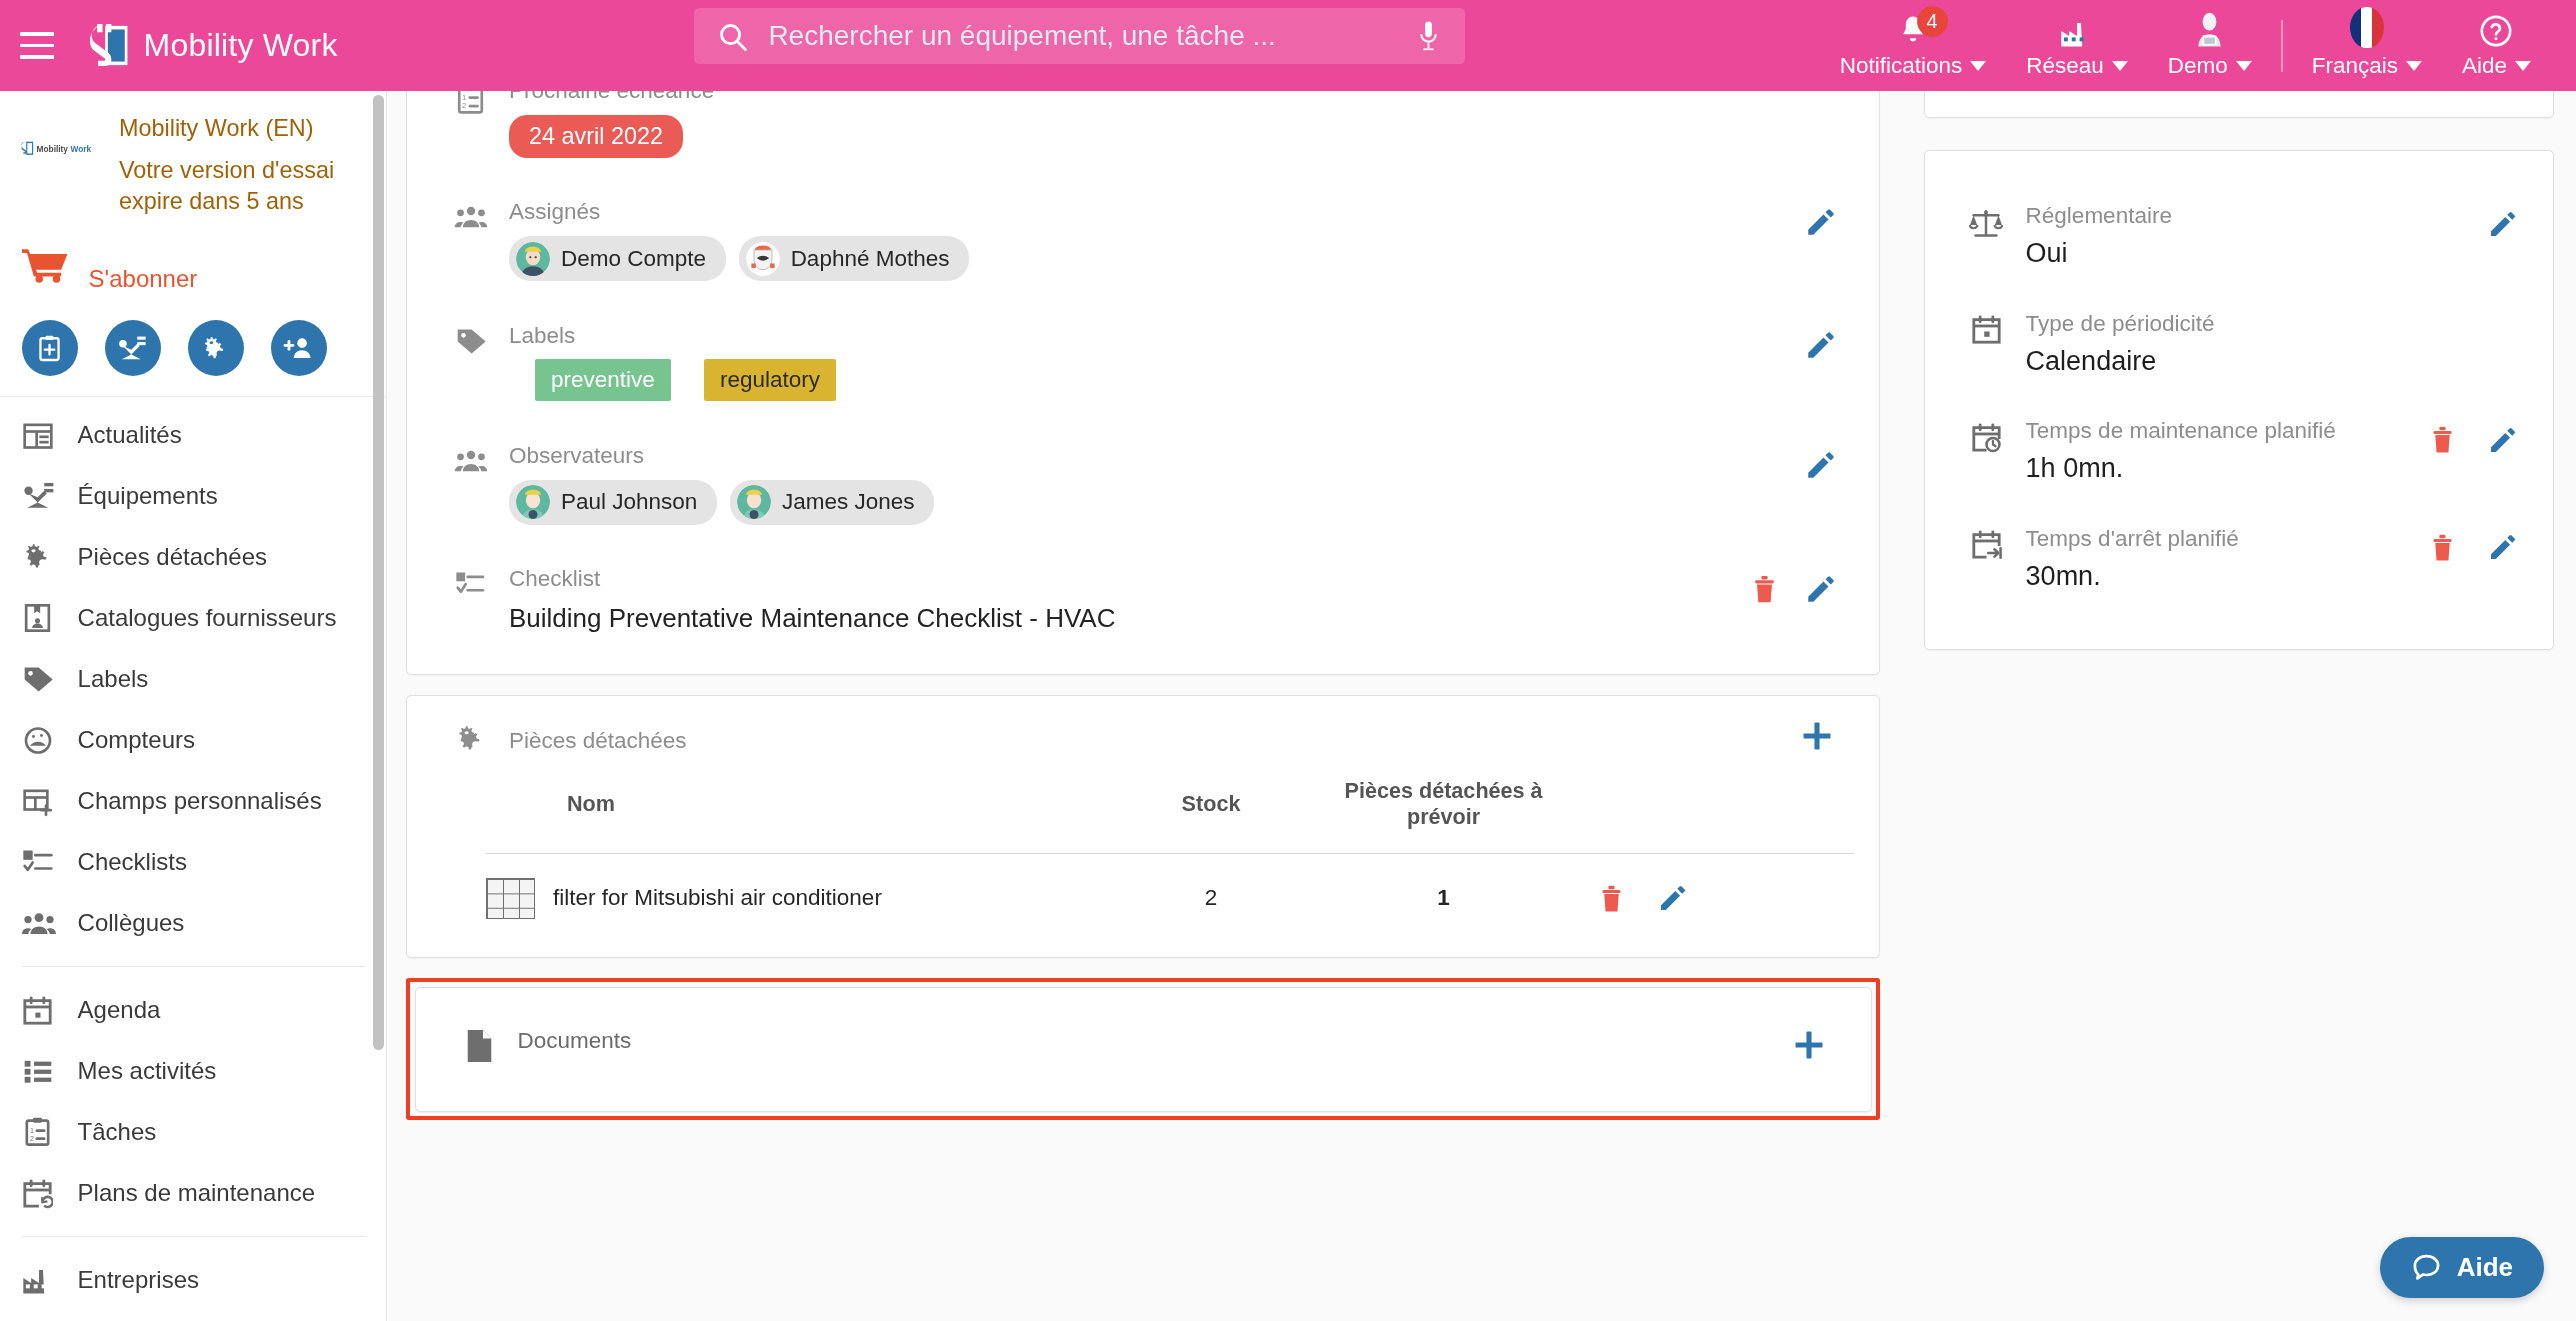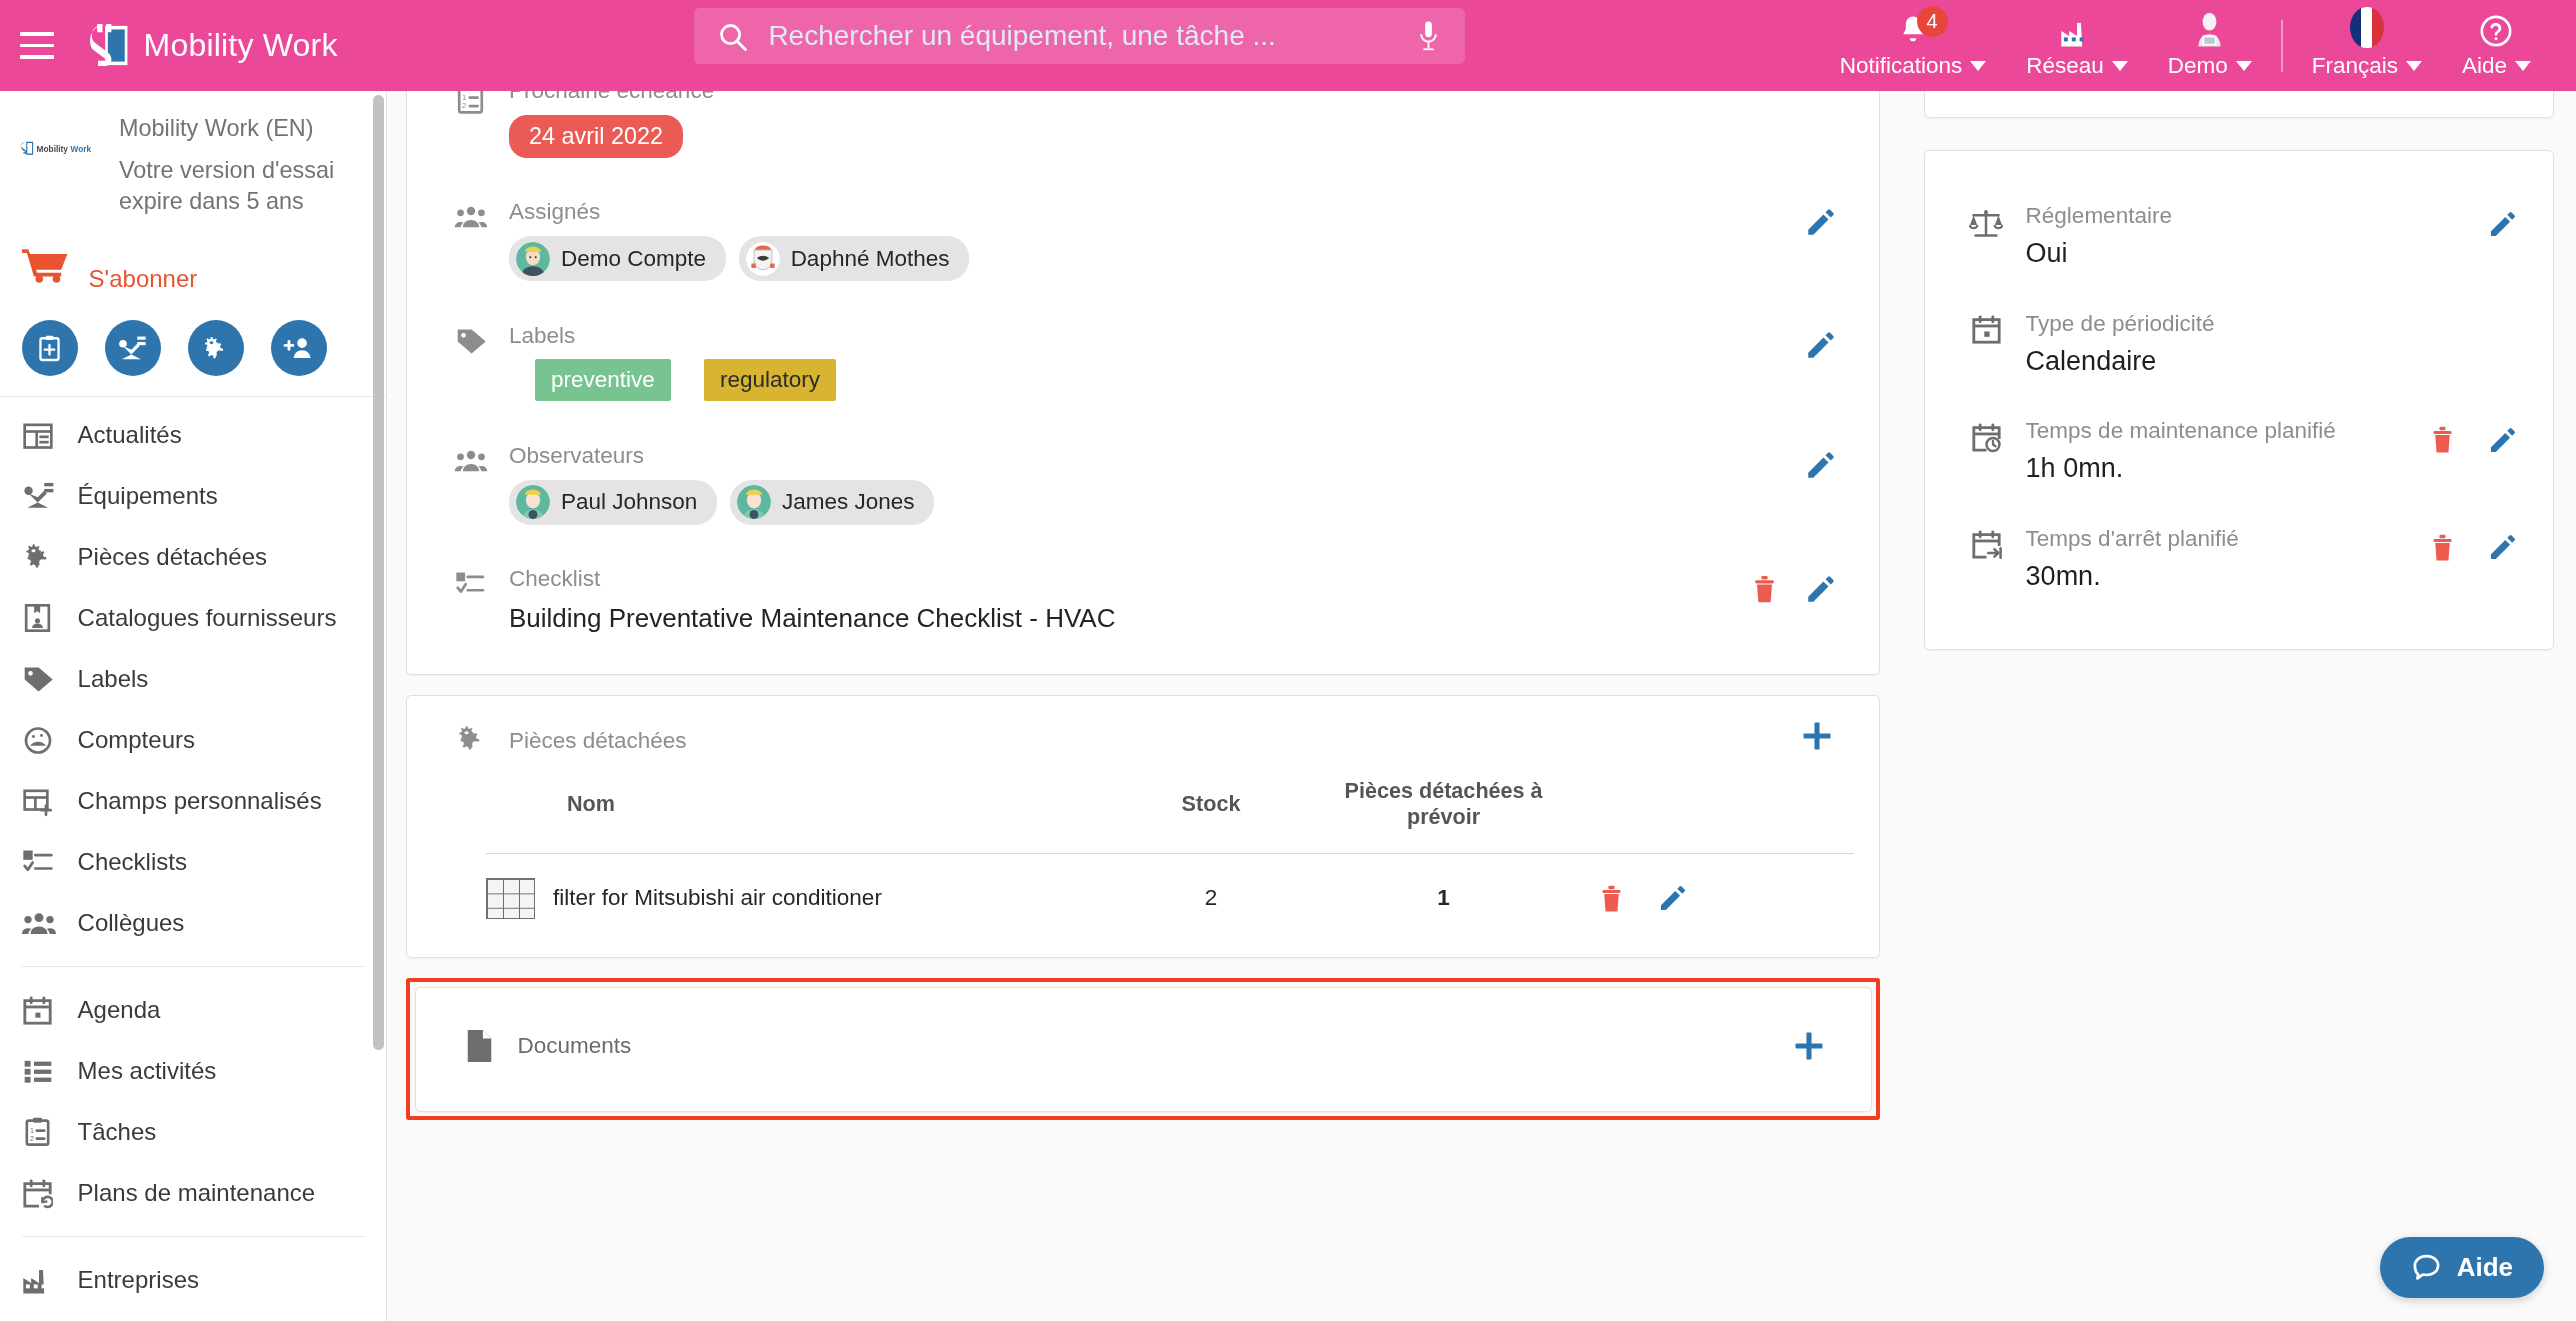--- a/index.html
+++ b/index.html
@@ -89,21 +89,21 @@
   
   .sidebar {
     position: absolute; top: 91px; left: 0;
     width: 387px; height: 1230px;
     background: #fff;
     border-right: 0.9px solid #e3e3e3;
     overflow: hidden;
   }
   .sb-trial { display: flex; padding: 21.6px 20px 0 20px; gap: 16px; }
   .sb-trial-logo { width: 83px; flex: 0 0 83px; padding-top: 27px; }
-  .sb-trial-text { color: #737373; font-size: 23.4px; line-height: 1.34; }
+  .sb-trial-text { color: #a16207; font-size: 23.4px; line-height: 1.34; }
   .sb-trial-text .row2 { margin-top: 10.8px; }
 
   .sb-sub {
     display: flex; align-items: center; gap: 20px;
     padding: 20px 20px 0 21.6px; cursor: pointer;
   }
   .sb-sub-label { color: #e8542f; font-size: 24px; margin-top: 28px; }
 
   .sb-quick {
     display: flex; gap: 27px; padding: 27px 21.6px 20px 21.6px;
@@ -194,21 +194,21 @@
     background-size: 16px 14.4px;
   }
   .td-actions { text-align: left; }
   .td-actions .ico-wrap { display: flex; gap: 32px; align-items: center; padding-left: 18px; }
 
   
   .doc-highlight {
     margin-top: 20px; border: 4.5px solid #f03e22; border-radius: 2.7px;
     padding: 4.5px; background: #fafafa;
   }
-  .card-docs { padding: 40px 25px 47px 25px; display: flex; align-items: center; }
+  .card-docs { padding: 40px 25px 47px 25px; display: flex; }
   .docs-ico { width: 77px; flex: 0 0 77px; display: flex; justify-content: center; }
   .docs-title { color: #6b6b6b; font-size: 22.5px; }
   .docs-plus { margin-left: auto; padding-right: 20px; cursor: pointer; }
 
   
   .card-side-top { margin-top: -34px; height: 61px; }
   .card-side-info { margin-top: 32px; padding: 32px 21.6px 36px 21.6px; }
   .side-row { display: flex; align-items: flex-start; padding: 20px 0 21.6px 0; }
   .side-ico { width: 79px; flex: 0 0 79px; display: flex; justify-content: center; padding-top: 3.6px; }
   .side-body { flex: 1 1 auto; min-width: 0; }

